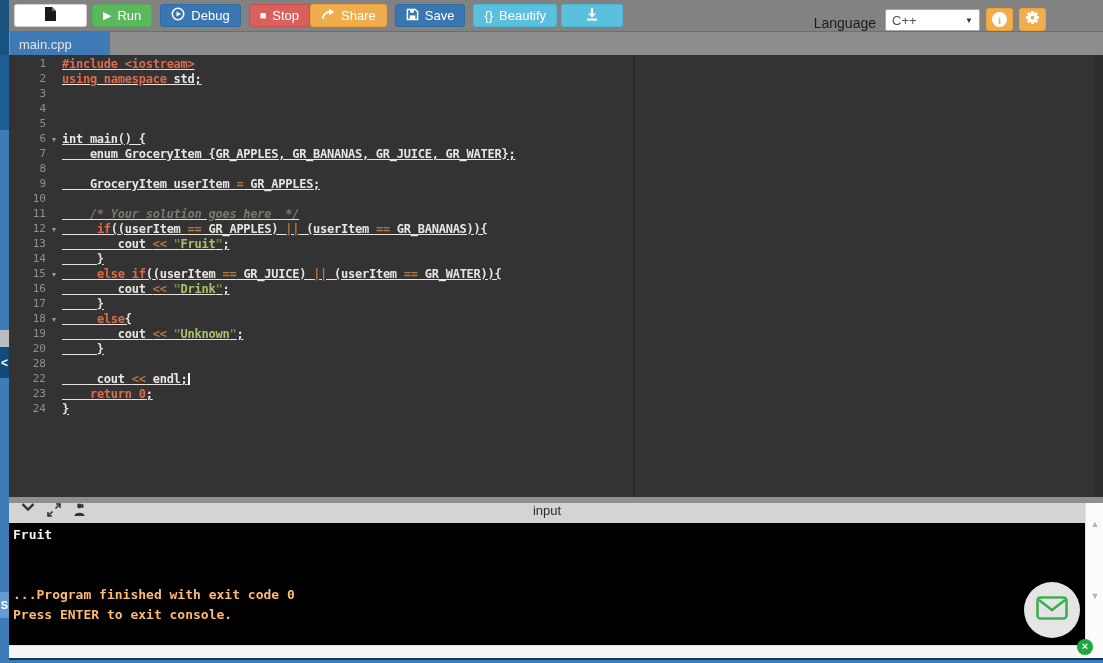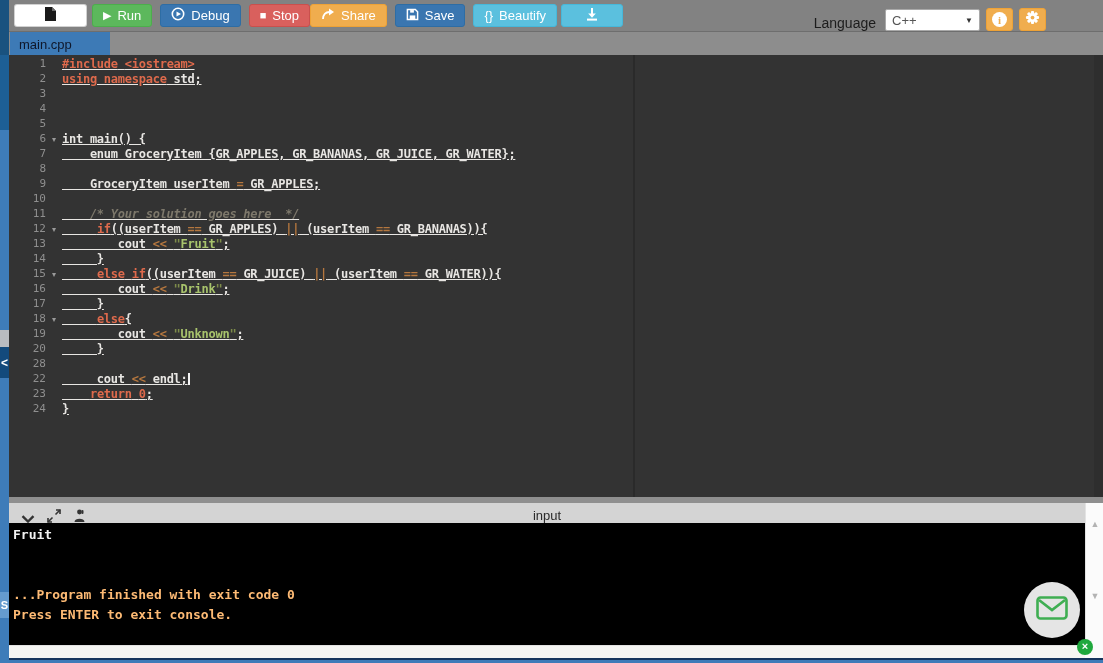--- a/index.html
+++ b/index.html
@@ -40,21 +40,21 @@
   .sq-btn { width:27px; height:23px; background:#f0ad4e; border:1px solid #eea236; border-radius:3px;
             display:flex; align-items:center; justify-content:center; cursor:pointer; }
   .info-disc { width:15px; height:15px; border-radius:50%; background:#fff; color:#f0ad4e;
                font-size:11px; font-weight:bold; font-family:"Liberation Serif",serif;
                display:flex; align-items:center; justify-content:center; }
 
   
   .tabbar { position:absolute; left:9px; top:31px; right:0; height:24px; background:#8d8d8d;
             border-top:1px solid #6e6e6e; }
   .tab { position:absolute; left:1px; top:0; height:24px; min-width:100px; background:#3d7ab6;
-         color:#0f172a; font-size:13px; display:flex; align-items:center; padding:0 14px 0 9px; cursor:pointer; }
+         color:#e5e5e5; font-size:13px; display:flex; align-items:center; padding:0 14px 0 9px; cursor:pointer; }
 
   
   .editor { position:absolute; left:9px; top:55px; right:0; height:442px; background:#333333; overflow:hidden; }
   .ruler { position:absolute; left:624px; top:0; bottom:0; width:2px; background:#2a2a2a; }
   .editor-scroll { position:absolute; right:0; top:0; bottom:0; width:9px; background:#2e2e2e; }
   .code-lines { position:absolute; left:0; top:2px; right:10px; }
   .code-line { display:flex; height:15px; line-height:15px; }
   .ln { width:37px; text-align:right; color:#8f8f8f; font:11px "DejaVu Sans Mono",monospace; flex:none; }
   .fold { width:16px; text-align:center; color:#9a9a9a; font-size:8px; line-height:15px; flex:none; cursor:pointer; }
   .code { white-space:pre; font:bold 12px "DejaVu Sans Mono",monospace; letter-spacing:-0.25px; color:#e8e6e3;text-decoration:underline; }
@@ -63,21 +63,21 @@
   .tok-op { color:#b5773f; }
   .tok-c  { color:#7d786b; font-style:italic; }
   .tok-s  { color:#a8c36c; }
   .tok-sq { color:#7e8c4a; }
   .tok-n  { color:#de6a4c; }
   .cursor { display:inline-block; width:2px; height:12px; background:#f5f5f5; vertical-align:-2px; }
 
   
   .splitter { position:absolute; left:9px; top:497px; right:0; height:6px; background:#8f8f8f; }
   .console-header { position:absolute; left:9px; top:503px; right:18px; height:20px; background:#d4d4d4;
-                    display:flex; align-items:flex-end; }
+                    display:flex; align-items:flex-start; }
   .ch-icon { margin-left:12px; cursor:pointer; display:flex; align-items:center; }
   .ch-title { position:absolute; left:0; right:0; text-align:center; font-size:13px; color:#2b2b2b; }
   .console { position:absolute; left:9px; top:523px; width:1076px; height:122px; background:#000;
              padding:4px 0 0 4px; overflow:hidden; }
   .console-line { height:20px; line-height:20px; font:bold 13px "DejaVu Sans Mono",monospace; white-space:pre; }
   .console-line.white { color:#f2f2f2; }
   .console-line.green { color:#fdba74; }
 
   
   .vscroll { position:absolute; right:0; top:503px; width:18px; height:160px; background:#fbfbfb;

